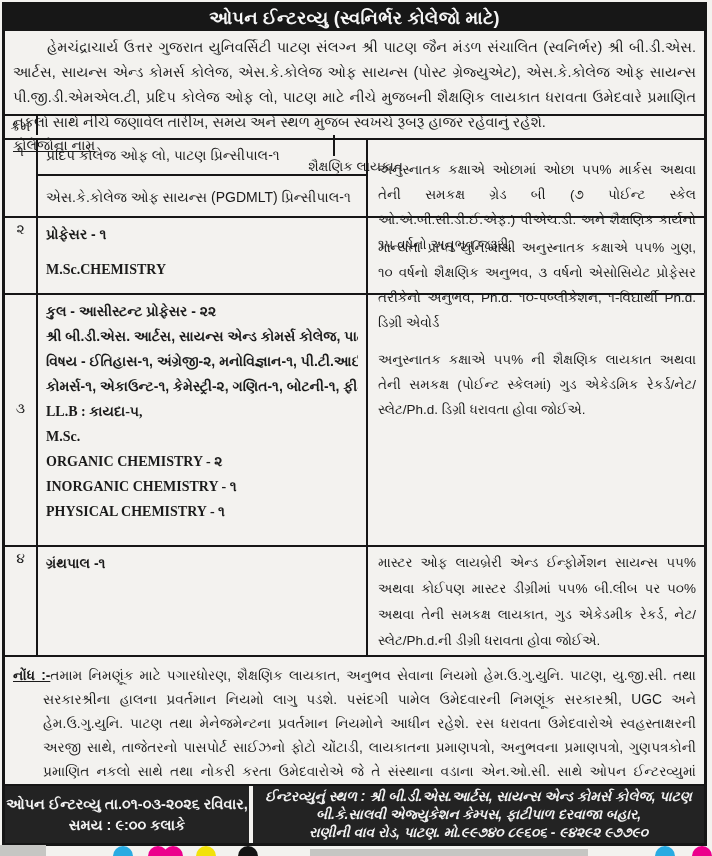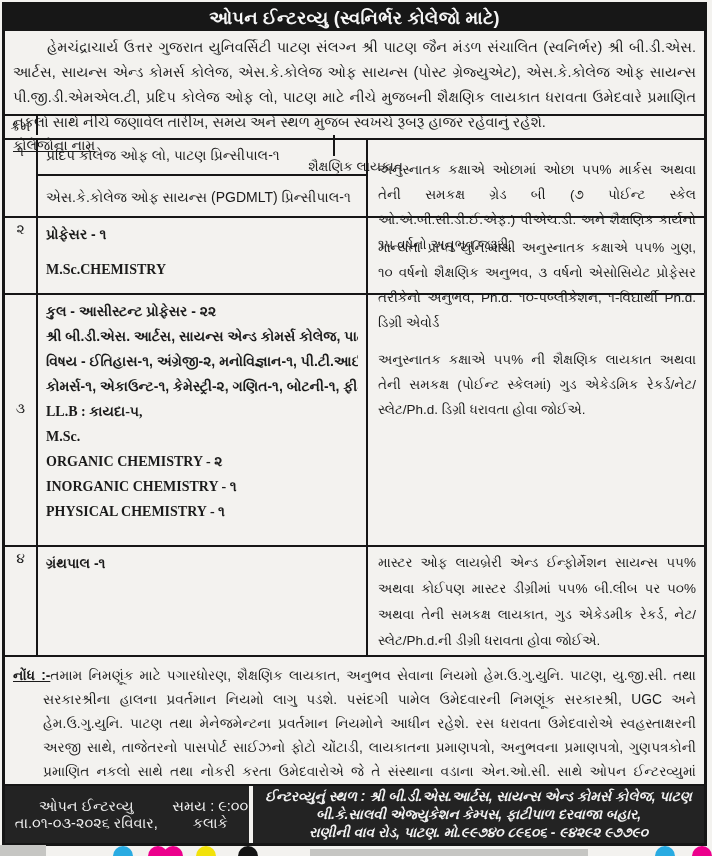--- a/index.html
+++ b/index.html
@@ -47,22 +47,22 @@
   .r3 .c-qual { padding-top:52px; }
   .r4 .c-qual { padding-top:3px; line-height:26px; }
   .note {
     height:129px; border-bottom:2px solid #161616;
     padding:7px 8px 0 38px; text-indent:-30px;
     font-size:13.8px; line-height:24px; text-align:justify;
   }
   .note-label { font-weight:bold; text-decoration:underline; }
   .footer { display:flex; height:57px; background:#f3f2ef; }
   .f-left {
-    width:244px; flex:none; background:#232323; color:#f3f3f3; font-weight:normal;
-    display:flex; justify-content:center; align-items:center;
+    width:244px; flex:none; background:#232323; color:#f3f3f3; font-weight:bold;
+    display:flex; flex-direction:column; justify-content:center; align-items:center;
     gap:4px; font-size:14.5px; text-align:center;
   }
   .f-gap { width:4px; flex:none; background:#f3f2ef; }
   .f-right {
     flex:1; background:#232323; color:#f3f3f3; font-weight:bold;
     display:flex; flex-direction:column; justify-content:center; align-items:center;
     font-size:13.8px; line-height:18px; text-align:center;font-style:italic;
   }
   .mark { position:absolute; width:20px; height:20px; border-radius:50%; top:846px; }
   .m-cyan { background:#29abe2; }

